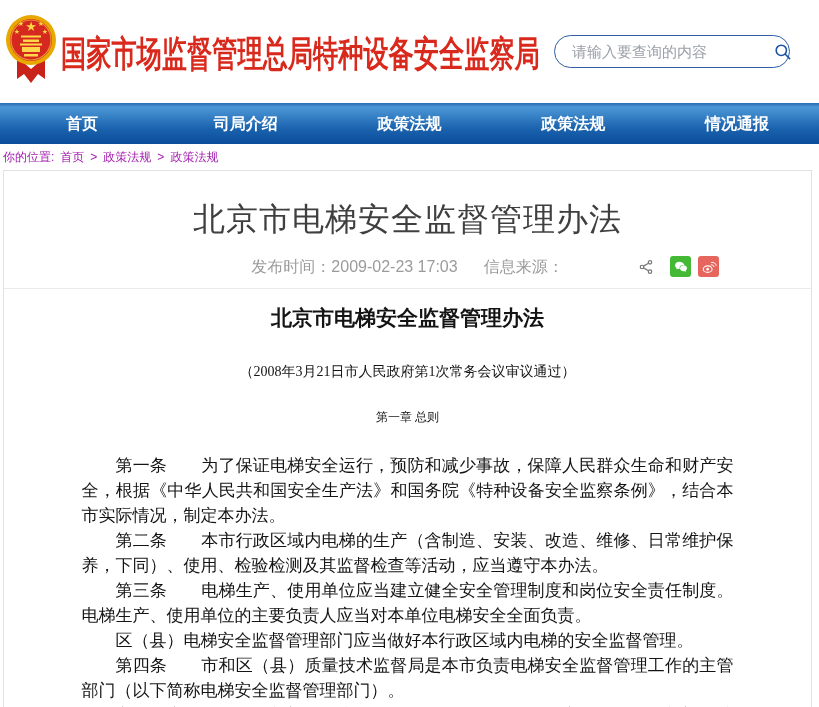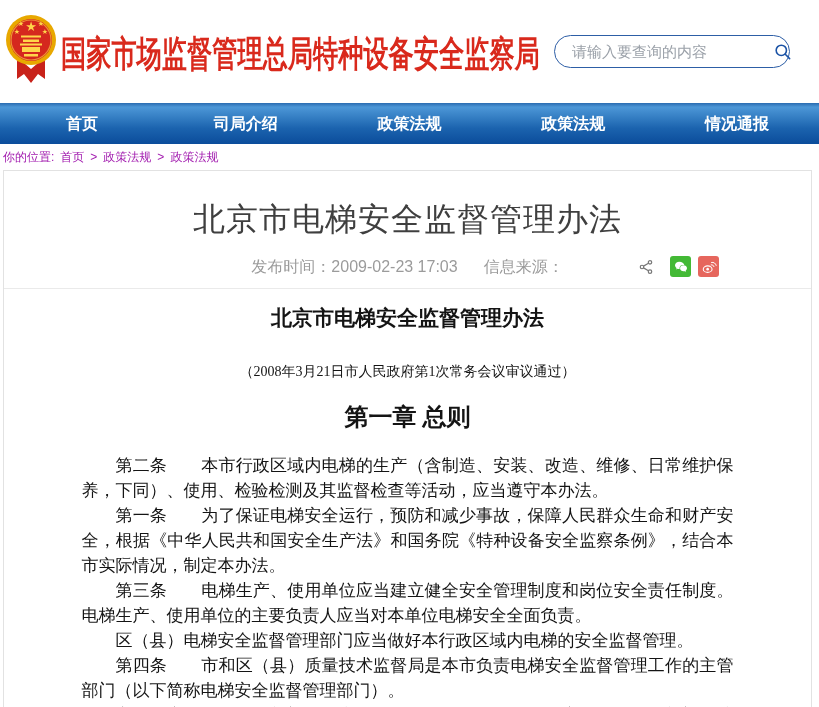--- a/index.html
+++ b/index.html
@@ -68,21 +68,21 @@
     width:21px; height:21px; border-radius:3px; margin-left:7px; cursor:pointer;
     display:flex; align-items:center; justify-content:center;
   }
   .share-wechat { background:#43b935; }
   .share-weibo { background:#e6665d; }
   .divider { margin-top:9px; border-bottom:1px solid #eaeaea; }
 
   .doc { width:652px; margin:0 auto; font-family:"Liberation Serif", serif; color:#141414; }
   .doc-title { margin-top:16px; text-align:center; font-size:21px; line-height:26px; font-weight:700; }
   .doc-note  { margin-top:32px; text-align:center; font-size:14px; line-height:18px; }
-  .chapter   { margin-top:24px; text-align:center; font-size:24px; line-height:24px; font-weight:700; }
+  .chapter   { margin-top:24px; text-align:center; font-size:12px; line-height:24px; font-weight:400; }
   .body-text { margin-top:24px; font-size:17px; line-height:25px; text-align:justify; }
   .body-text p { margin:0; text-indent:2em; }
 </style>
 </head>
 <body>
 
 <div class="page">
 
   <div class="header">
     <div class="logo">
@@ -166,22 +166,22 @@
       </span>
     </div>
 
     <div class="divider"></div>
 
     <div class="doc">
       <div class="doc-title">北京市电梯安全监督管理办法</div>
       <div class="doc-note">（2008年3月21日市人民政府第1次常务会议审议通过）</div>
       <div class="chapter">第一章 总则</div>
       <div class="body-text">
+        <p>第一条　　为了保证电梯安全运行，预防和减少事故，保障人民群众生命和财产安全，根据《中华人民共和国安全生产法》和国务院《特种设备安全监察条例》，结合本市实际情况，制定本办法。</p>
         <p>第二条　　本市行政区域内电梯的生产（含制造、安装、改造、维修、日常维护保养，下同）、使用、检验检测及其监督检查等活动，应当遵守本办法。</p>
-        <p>第一条　　为了保证电梯安全运行，预防和减少事故，保障人民群众生命和财产安全，根据《中华人民共和国安全生产法》和国务院《特种设备安全监察条例》，结合本市实际情况，制定本办法。</p>
         <p>第三条　　电梯生产、使用单位应当建立健全安全管理制度和岗位安全责任制度。电梯生产、使用单位的主要负责人应当对本单位电梯安全全面负责。</p>
         <p>区（县）电梯安全监督管理部门应当做好本行政区域内电梯的安全监督管理。</p>
         <p>第四条　　市和区（县）质量技术监督局是本市负责电梯安全监督管理工作的主管部门（以下简称电梯安全监督管理部门）。</p>
         <p>市电梯安全监督管理部门认为必要时，可以对区（县）电梯安全监督管理部门管辖的事项进行处理。</p>
       </div>
     </div>
 
   </div>
 </div>
 

